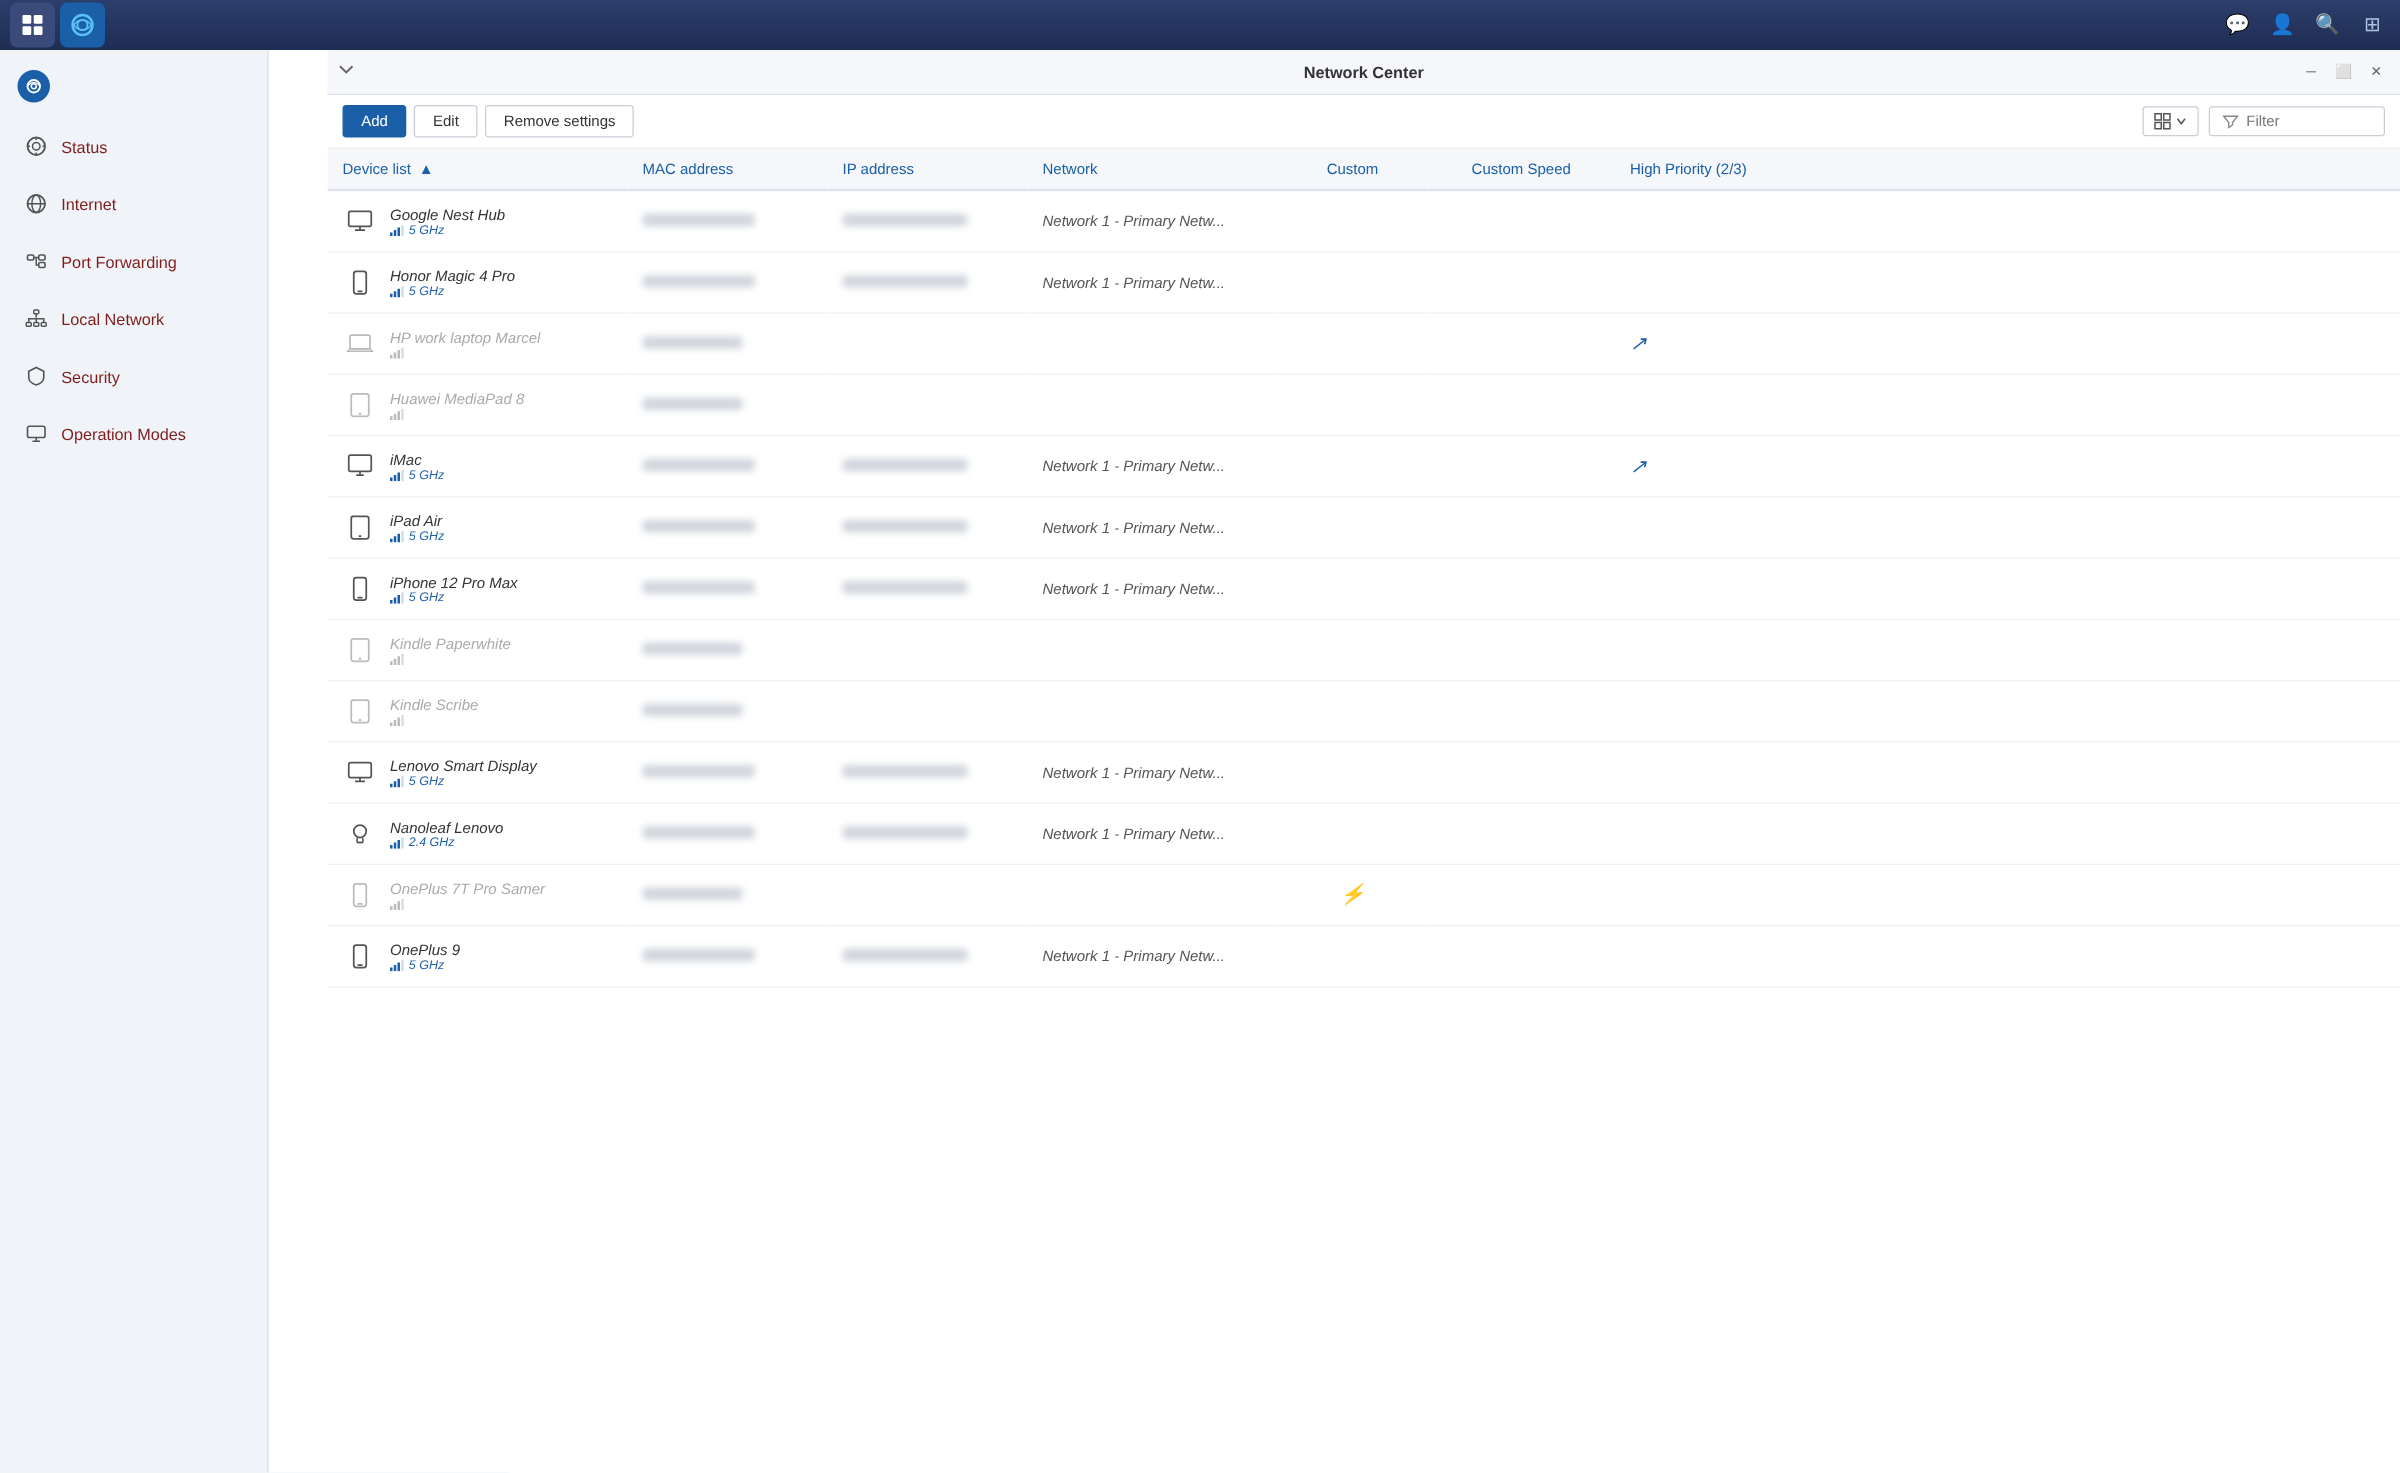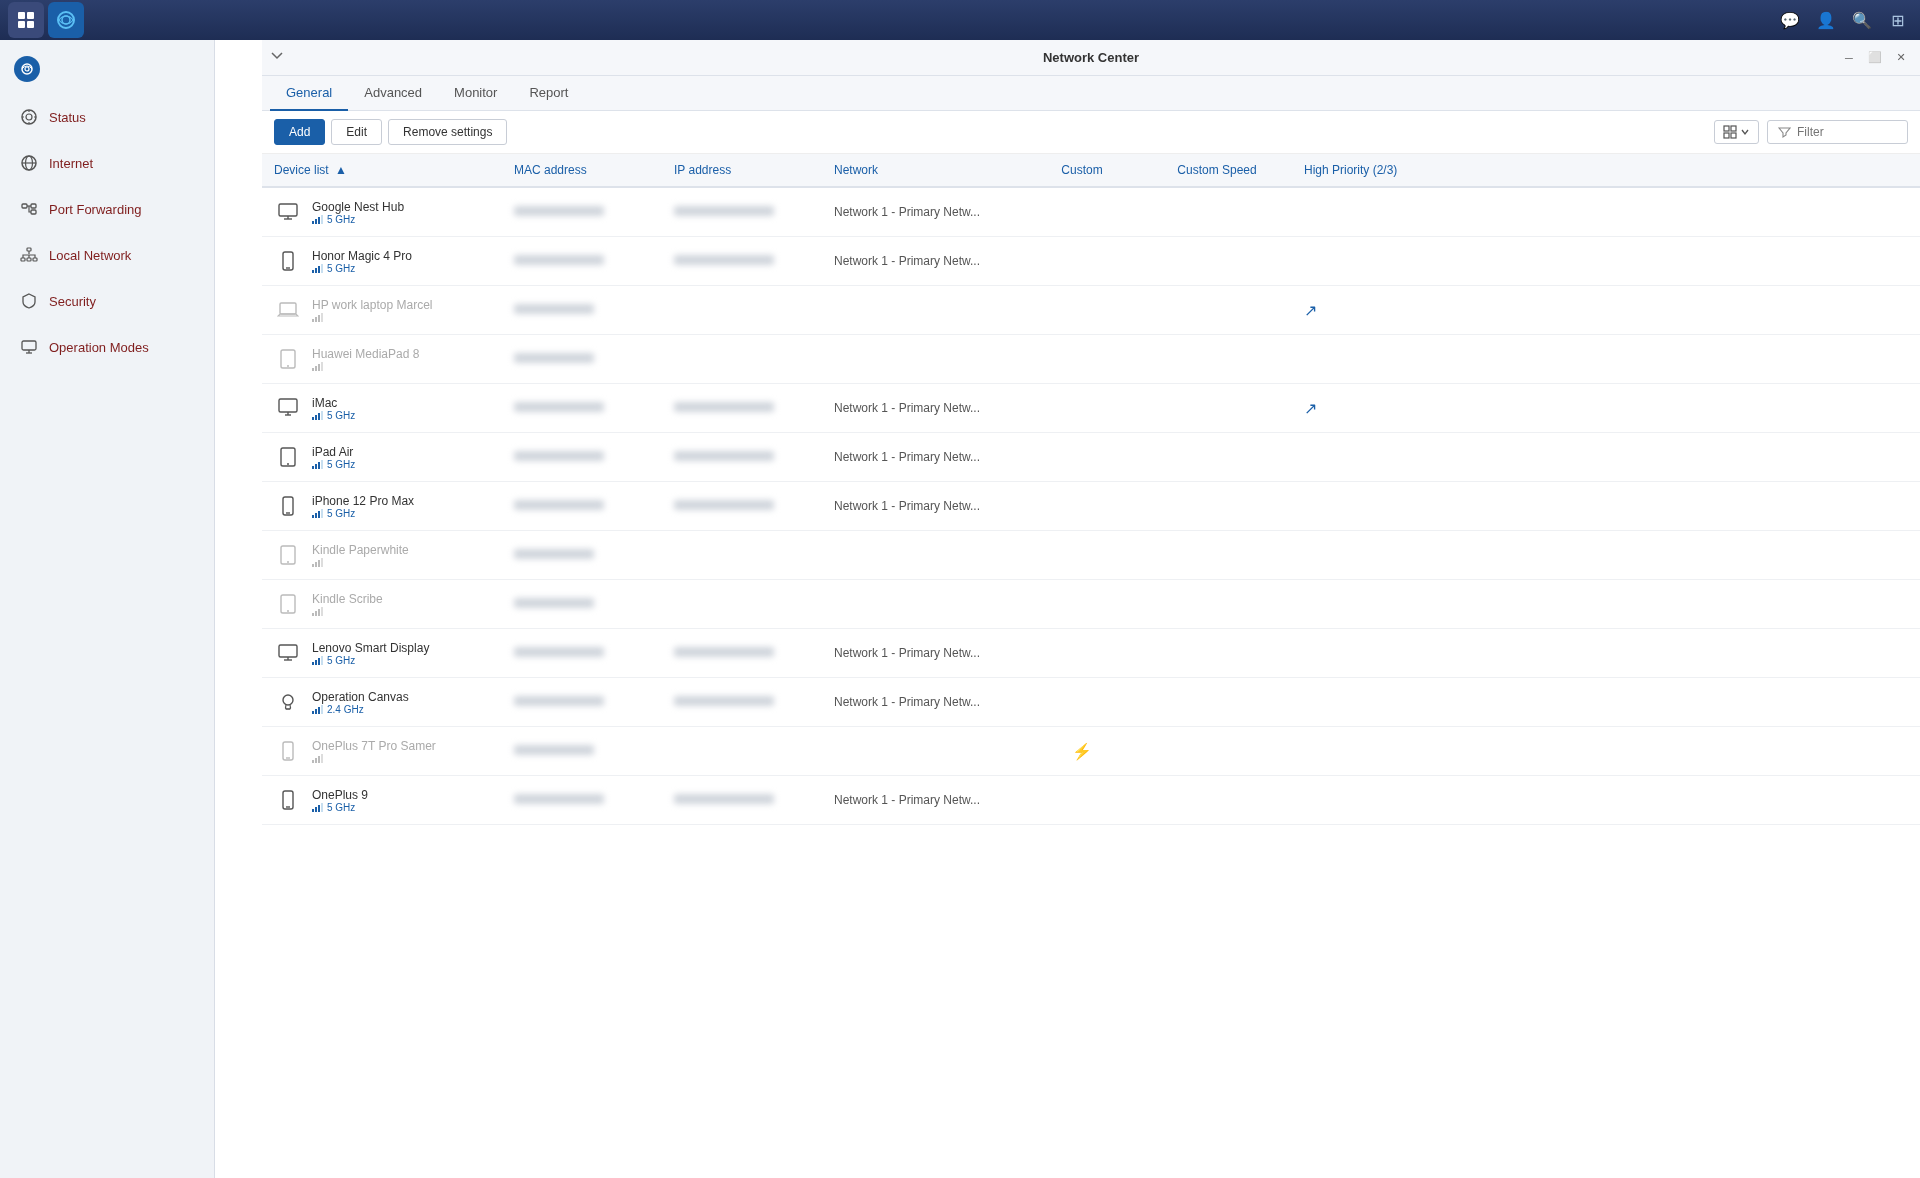--- a/index.html
+++ b/index.html
@@ -201,20 +201,21 @@
       font-weight: 400;
       color: #1a5fa8;
       white-space: nowrap;
       cursor: pointer;
       user-select: none;
     }
     th:first-child { color: #1a5fa8; }
     th .sort-icon { color: #1a5fa8; margin-left: 3px; }
     tbody tr {
       border-bottom: 1px solid #eef0f3;
+      font-style: italic;
     }
     td {
       padding: 10px 12px;
       vertical-align: middle;
       font-size: 12px;
       color: #333;
     }
     .device-cell {
       display: flex; align-items: center; gap: 10px;
     }
@@ -378,26 +379,20 @@
         </svg>
       </div>
       <span class="window-title">Network Center</span>
       <div class="window-controls">
         <div class="win-btn">─</div>
         <div class="win-btn">⬜</div>
         <div class="win-btn">✕</div>
       </div>
     </div>
 
-    <div class="tabs-bar">
-      <div class="tab active">General</div>
-      <div class="tab">Advanced</div>
-      <div class="tab">Monitor</div>
-      <div class="tab">Report</div>
-    </div>
 
     <div class="toolbar">
       <button class="btn primary">Add</button>
       <button class="btn">Edit</button>
       <button class="btn">Remove settings</button>
       <div class="toolbar-right">
         <div class="view-toggle">
           <svg width="14" height="14" viewBox="0 0 14 14" fill="none">
             <rect x="1" y="1" width="5" height="5" stroke="#555" stroke-width="1.2" fill="none"></rect>
             <rect x="8" y="1" width="5" height="5" stroke="#555" stroke-width="1.2" fill="none"></rect>
@@ -719,21 +714,21 @@
               <td class="col-device">
                 <div class="device-cell">
     <div class="device-icon">
                     <svg width="22" height="22" viewBox="0 0 22 22" fill="none">
                       <circle cx="11" cy="9" r="5" stroke="#555" stroke-width="1.4" fill="none"></circle>
                       <path d="M9 14 Q8 17 9 18 L13 18 Q14 17 13 14" stroke="#555" stroke-width="1.2" fill="none"></path>
                       <line x1="9" y1="18" x2="13" y2="18" stroke="#555" stroke-width="1.2"></line>
                     </svg>
                   </div>
     <div>
-      <div class="device-name">Operation Canvas</div>
+      <div class="device-name">Nanoleaf Lenovo</div>
       <div class="device-signal"><svg width="12" height="10" viewBox="0 0 12 10" fill="none">
     <rect x="0" y="7" width="2" height="3" fill="#1a5fa8"></rect>
     <rect x="3" y="5" width="2" height="5" fill="#1a5fa8"></rect>
     <rect x="6" y="3" width="2" height="7" fill="#1a5fa8"></rect>
     <rect x="9" y="1" width="2" height="9" fill="#c8dff0"></rect>
   </svg> 2.4 GHz</div>
     </div>
   </div>
               </td>
               <td class="col-mac"><span class="blurred-text" style="width:90px"></span></td>

